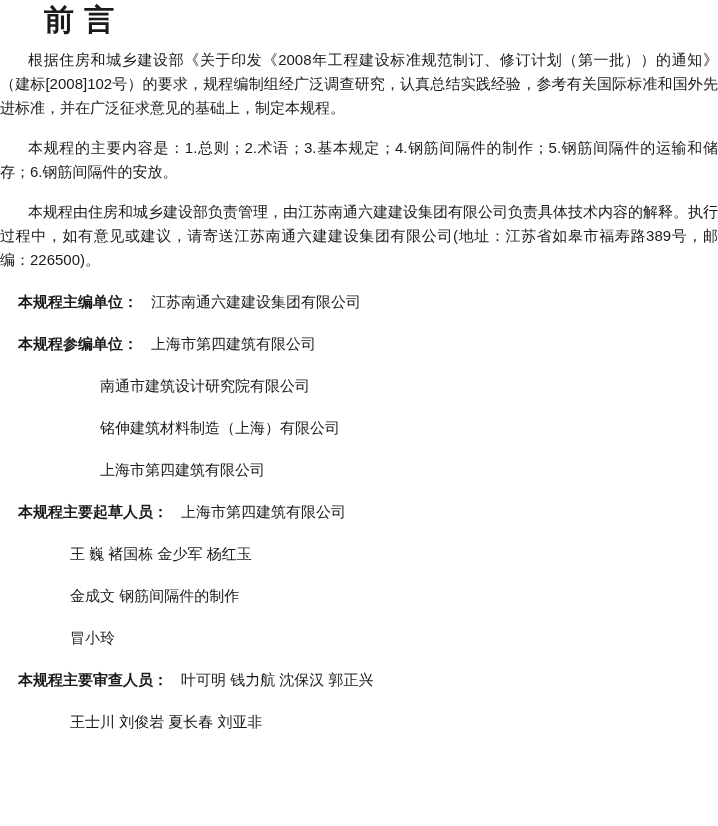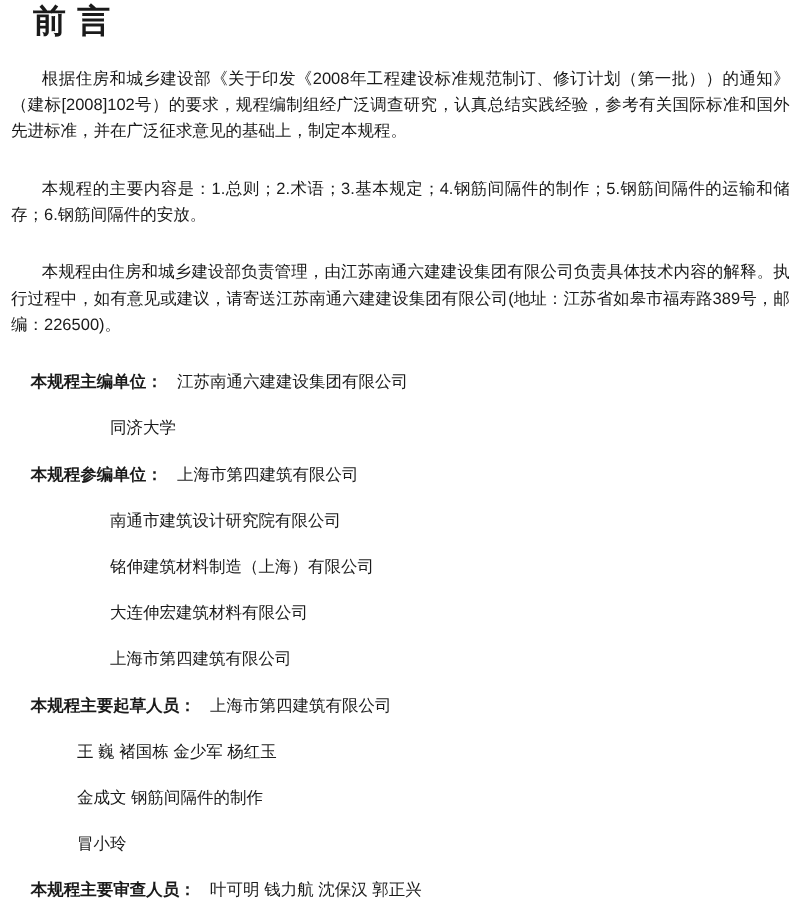--- a/index.html
+++ b/index.html
@@ -12,34 +12,33 @@
     min-height: 826px;
     padding-top: 8px;
     box-sizing: border-box;
     font-family: "Liberation Sans", "DejaVu Sans", sans-serif;
     font-size: 15px;
     line-height: 24px;
     color: #1a1a1a;
     overflow: hidden;
   }
   .doc-title {
-    padding-left: 30px;
+    padding-left: 44px;
     font-weight: bold;
     margin: 0 0 12px 0;
     letter-spacing: 1px;
   }
   .para {
-    margin: 28px 0;
+    margin: 16px 0;
     text-indent: 28px;
     text-align: justify;
-    padding-left: 10px;
   }
   .row-label {
     margin: 18px 0;
-    padding-left: 28px;
+    padding-left: 18px;
     white-space: nowrap;
   }
   .row-label .label {
     font-weight: bold;
   }
   .row-label .value {
     margin-left: 13px;
     font-weight: normal;
   }
   .row-company {
@@ -63,29 +62,27 @@
   <p class="para">根据住房和城乡建设部《关于印发《2008年工程建设标准规范制订、修订计划（第一批））的通知》（建标[2008]102号）的要求，规程编制组经广泛调查研究，认真总结实践经验，参考有关国际标准和国外先进标准，并在广泛征求意见的基础上，制定本规程。</p>
 
   <p class="para">本规程的主要内容是：1.总则；2.术语；3.基本规定；4.钢筋间隔件的制作；5.钢筋间隔件的运输和储存；6.钢筋间隔件的安放。</p>
 
   <p class="para">本规程由住房和城乡建设部负责管理，由江苏南通六建建设集团有限公司负责具体技术内容的解释。执行过程中，如有意见或建议，请寄送江苏南通六建建设集团有限公司(地址：江苏省如皋市福寿路389号，邮编：226500)。</p>
 
   <div class="row-label">
     <span class="label">本规程主编单位：</span><span class="value">江苏南通六建建设集团有限公司</span>
   </div>
 
-  <div class="row-company">同济大学</div>
 
   <div class="row-label">
     <span class="label">本规程参编单位：</span><span class="value">上海市第四建筑有限公司</span>
   </div>
 
   <div class="row-company">南通市建筑设计研究院有限公司</div>
   <div class="row-company">铭伸建筑材料制造（上海）有限公司</div>
-  <div class="row-company">大连伸宏建筑材料有限公司</div>
   <div class="row-company">上海市第四建筑有限公司</div>
 
   <div class="row-label">
     <span class="label">本规程主要起草人员：</span><span class="value">上海市第四建筑有限公司</span>
   </div>
 
   <div class="row-names">王 巍 褚国栋 金少军 杨红玉</div>
   <div class="row-names">金成文 钢筋间隔件的制作</div>
   <div class="row-names">冒小玲</div>
 

